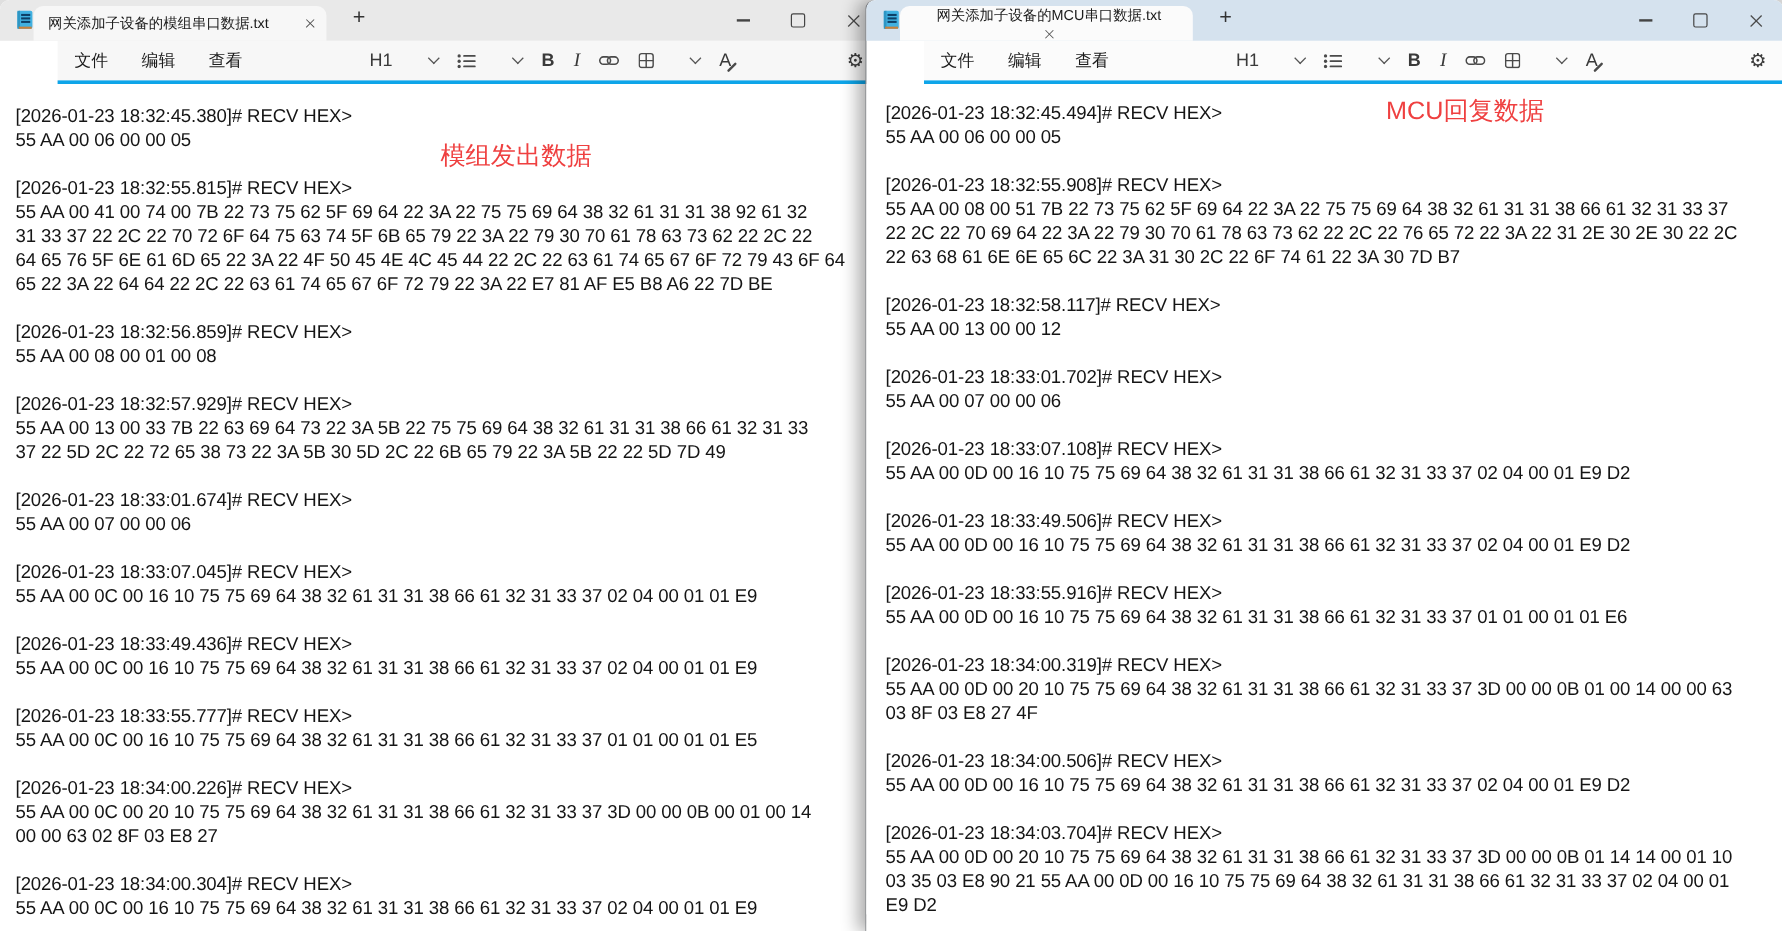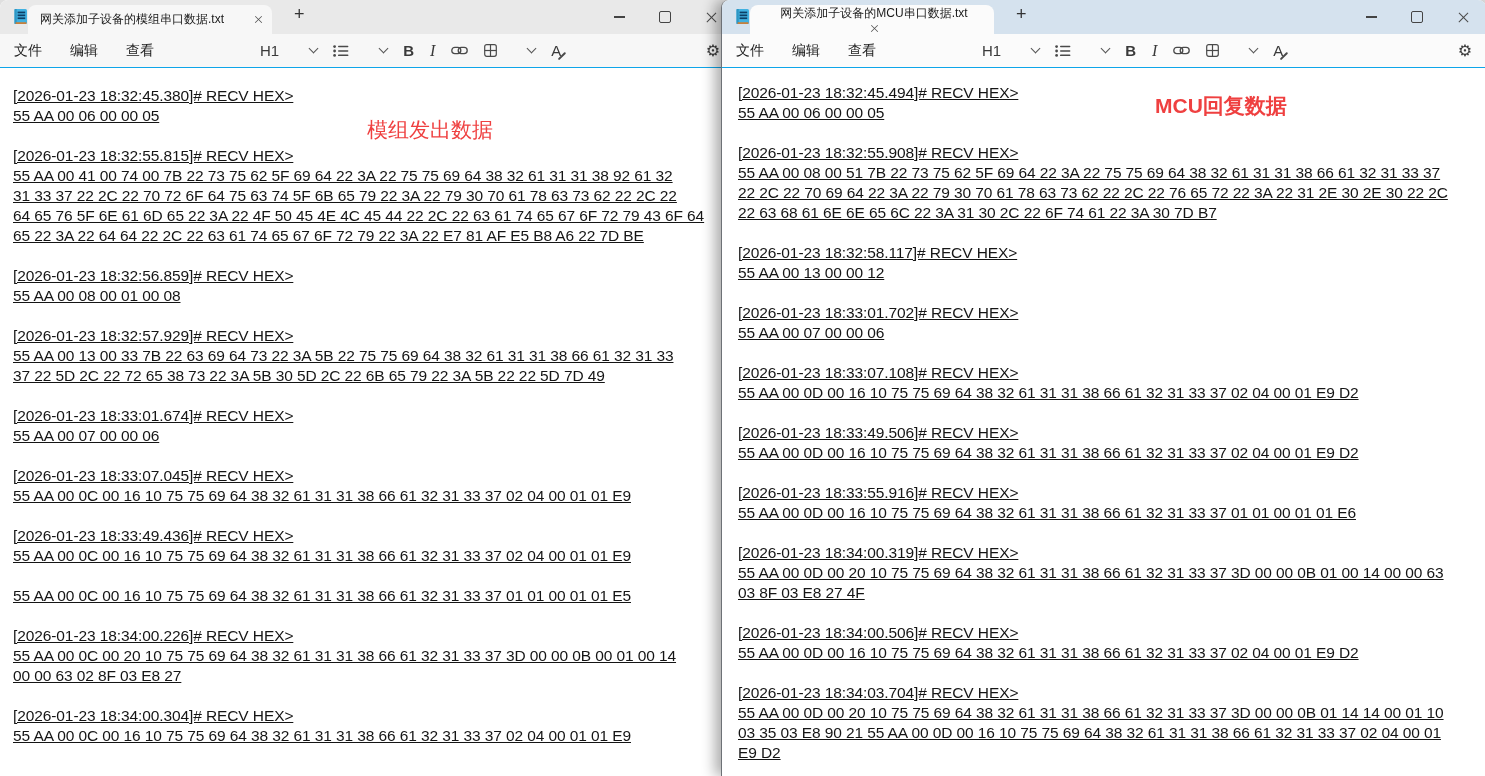--- a/index.html
+++ b/index.html
@@ -26,46 +26,46 @@
   .x-icon::before{transform:rotate(45deg);} .x-icon::after{transform:rotate(-45deg);}
   .x-small{transform:scale(.72);}
   .newtab{margin-left:14px;height:30px;display:flex;align-items:center;padding:0 8px 5px;
     font-size:18px;font-weight:300;color:#333;}
   .caption{position:absolute;top:0;right:0;height:34px;display:flex;}
   .cap{width:46px;height:34px;display:flex;align-items:center;justify-content:center;}
   .min-icon{width:11px;height:1.3px;background:#444;}
   .max-icon{width:10px;height:10px;border:1.2px solid #444;border-radius:2px;}
 
   
-  .toolbar{height:33px;display:flex;align-items:center;padding:0 14px;border-bottom:1px solid #0ea5e9;box-sizing:content-box;}
+  .toolbar{height:33px;display:flex;align-items:center;padding:0 14px;border-bottom:3px solid #0ea5e9;box-sizing:content-box;margin-left:48px;}
   .win-left  .toolbar{background:#f7f7f7;}
   .win-right .toolbar{background:#fbfbfb;}
   .menu-item{font-size:14px;color:#1b1b1b;margin-right:28px;}
   .fmt-group{display:flex;align-items:center;margin-left:70px;}
   .fmt-btn{display:flex;align-items:center;justify-content:center;height:28px;padding:0 8px;color:#3a3a3a;gap:24px;}
   .h1-label{font-size:15px;font-weight:500;}
   .bold-label{font-size:15px;font-weight:700;}
   .italic-label{font-family:"Liberation Serif",serif;font-style:italic;font-size:16px;}
   .chev{width:6px;height:6px;border-right:1.3px solid #555;border-bottom:1.3px solid #555;
     transform:rotate(45deg);margin-left:7px;margin-top:-4px;flex:none;}
   .af{position:relative;font-size:15px;font-weight:500;color:#3a3a3a;}
   .af-slash{position:absolute;width:10px;height:2.2px;background:#4a4a4a;border-radius:1px;
     transform:rotate(-45deg);right:-6px;bottom:2px;}
   .gear{margin-left:auto;font-family:"DejaVu Sans",sans-serif;font-size:16px;color:#3c3c3c;line-height:1;}
 
   
   .content{position:relative;background:#fff;overflow:hidden;color:#151515;
-    font-size:15.5px;letter-spacing:-0.1px;text-decoration:underline;}
+    font-size:15.5px;letter-spacing:-0.1px;}
   .win-left  .content{height:674px;padding:18px 0 0 13px;}
   .win-right .content{height:677px;padding:15px 0 0 16px;}
   .line{height:20px;line-height:20px;white-space:pre;}
 
   .annotation{position:absolute;font-size:21px;color:#ef4040;white-space:nowrap;z-index:3;}
   .ann-left{left:367px;top:95px;margin-top:21px;}
-  .ann-right{left:433px;top:92px;font-weight:bold;}
+  .ann-right{left:433px;top:78px;}
 </style>
 </head>
 <body>
 
 <div class="stage">
 
   <section class="window win-left">
     <header class="tabbar">
       <span class="app-icon">
         <svg width="16" height="18" viewBox="0 0 16 18">
@@ -163,20 +163,21 @@
         <div class="line blank"></div>
         <div class="line ts">[2026-01-23 18:33:01.674]# RECV HEX&gt;</div>
         <div class="line hex">55 AA 00 07 00 00 06</div>
         <div class="line blank"></div>
         <div class="line ts">[2026-01-23 18:33:07.045]# RECV HEX&gt;</div>
         <div class="line hex">55 AA 00 0C 00 16 10 75 75 69 64 38 32 61 31 31 38 66 61 32 31 33 37 02 04 00 01 01 E9</div>
         <div class="line blank"></div>
         <div class="line ts">[2026-01-23 18:33:49.436]# RECV HEX&gt;</div>
         <div class="line hex">55 AA 00 0C 00 16 10 75 75 69 64 38 32 61 31 31 38 66 61 32 31 33 37 02 04 00 01 01 E9</div>
         <div class="line blank"></div>
+        <div class="line ts">[2026-01-23 18:33:55.777]# RECV HEX&gt;</div>
         <div class="line hex">55 AA 00 0C 00 16 10 75 75 69 64 38 32 61 31 31 38 66 61 32 31 33 37 01 01 00 01 01 E5</div>
         <div class="line blank"></div>
         <div class="line ts">[2026-01-23 18:34:00.226]# RECV HEX&gt;</div>
         <div class="line hex">55 AA 00 0C 00 20 10 75 75 69 64 38 32 61 31 31 38 66 61 32 31 33 37 3D 00 00 0B 00 01 00 14</div>
         <div class="line hex">00 00 63 02 8F 03 E8 27</div>
         <div class="line blank"></div>
         <div class="line ts">[2026-01-23 18:34:00.304]# RECV HEX&gt;</div>
         <div class="line hex">55 AA 00 0C 00 16 10 75 75 69 64 38 32 61 31 31 38 66 61 32 31 33 37 02 04 00 01 01 E9</div>
       </div>
     <div class="annotation ann-left">模组发出数据</div>

